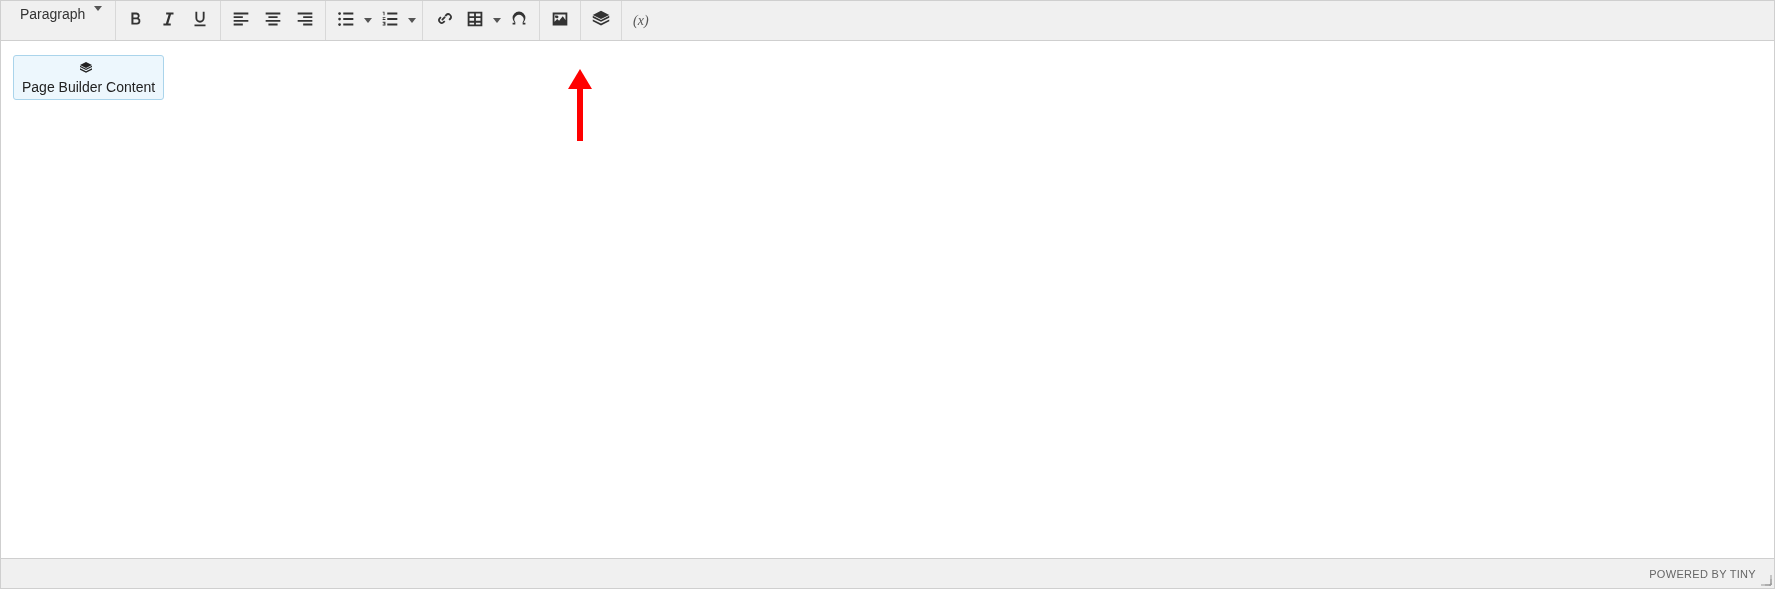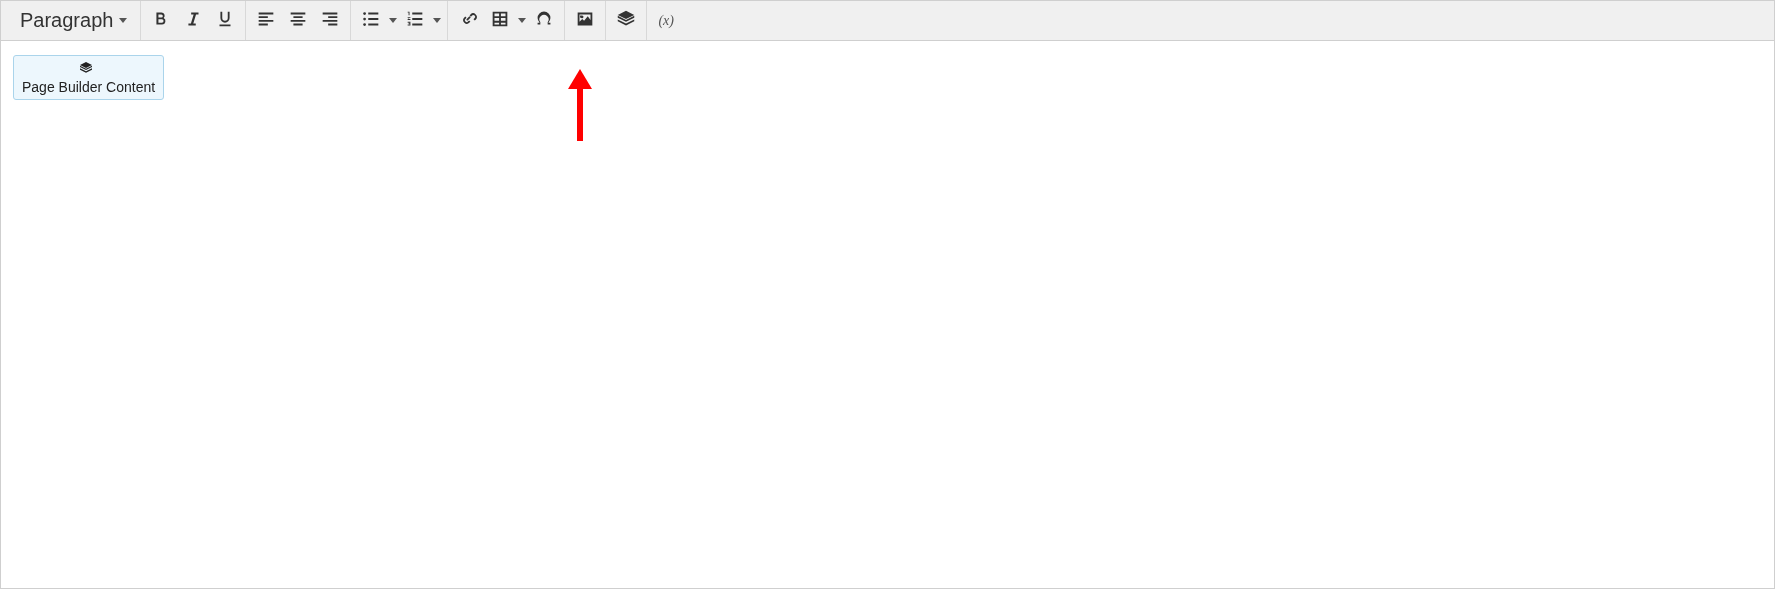--- a/index.html
+++ b/index.html
@@ -42,28 +42,27 @@
     background: transparent;
     padding: 0;
     margin: 0 1px;
     border-radius: 3px;
     cursor: pointer;
     color: #333;
   }
   .btn svg { width: 22px; height: 22px; fill: #333; }
   .format-select {
     display: flex;
-    align-items: center;
     height: 30px;
     padding: 0 8px 0 10px;
     margin: 0 1px;
     border: none;
     background: transparent;
     border-radius: 3px;
-    font-size: 20px;
+    font-size: 14px;
     color: #333;
     cursor: pointer;
     min-width: 100px;
     justify-content: space-between;
   }
   .caret-down {
     width: 0; height: 0;
     border-left: 4px solid transparent;
     border-right: 4px solid transparent;
     border-top: 5px solid #555;
@@ -290,14 +289,24 @@
 
     
     <div class="annotation-arrow">
       <svg width="30" height="75">
         <line x1="15" y1="14" x2="15" y2="72" stroke="#ff0000" stroke-width="6"></line>
         <polygon points="15,0 3,20 27,20" fill="#ff0000"></polygon>
       </svg>
     </div>
   </div>
 
+  <div class="statusbar">
+    <span>POWERED BY TINY</span>
+    <span class="resize-grip">
+      <svg viewBox="0 0 12 12">
+          <path d="M11 1v10H1" fill="none" stroke="#999" stroke-width="1"></path>
+          <path d="M11 5v6H5" fill="none" stroke="#999" stroke-width="1"></path>
+          <path d="M11 9v2H9" fill="none" stroke="#999" stroke-width="1"></path>
+        </svg>
+    </span>
+  </div>
 
 </div>
 
 </body></html>

